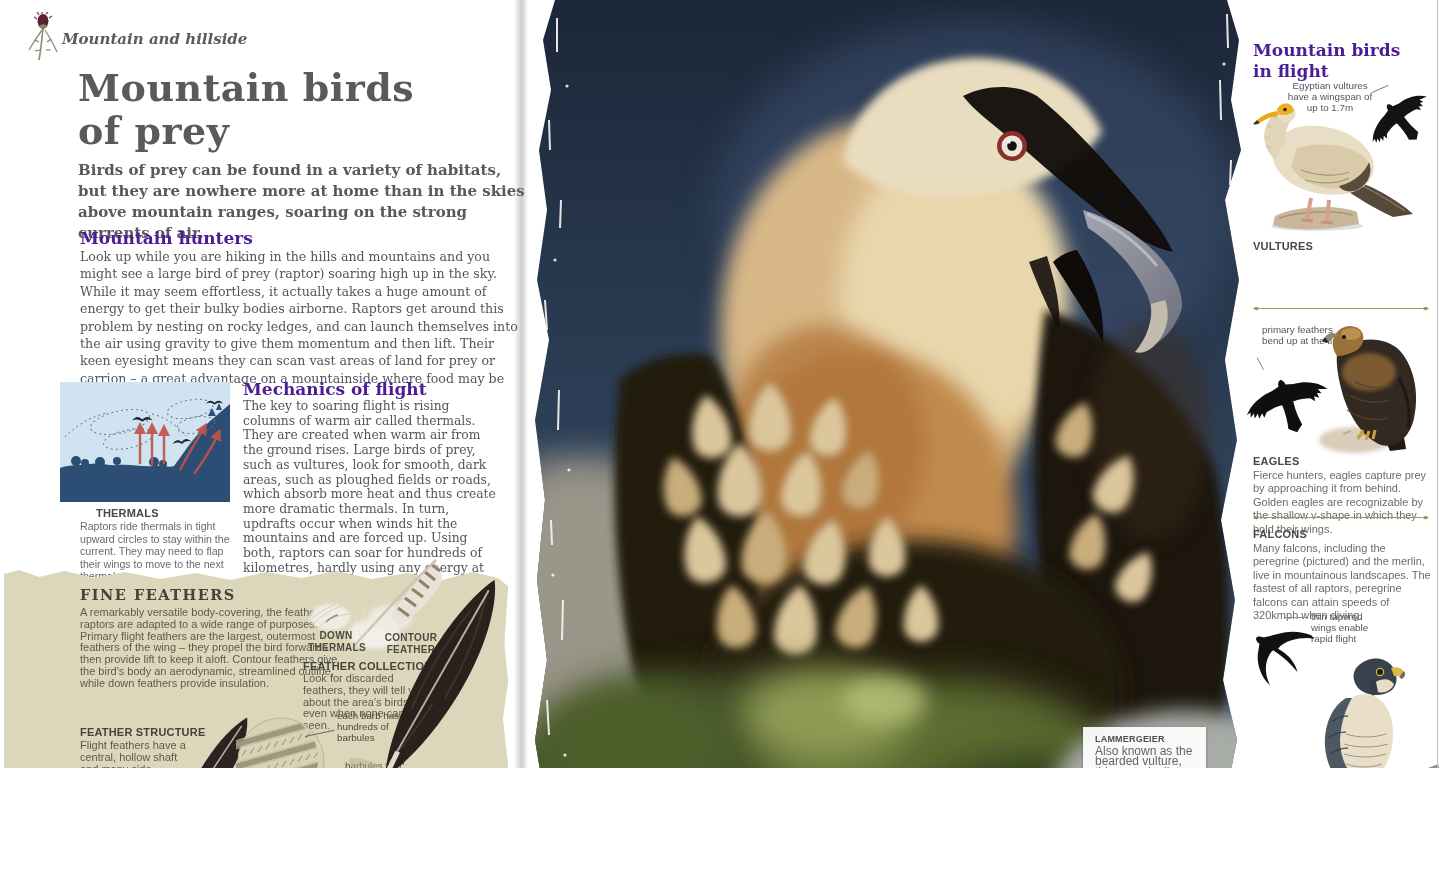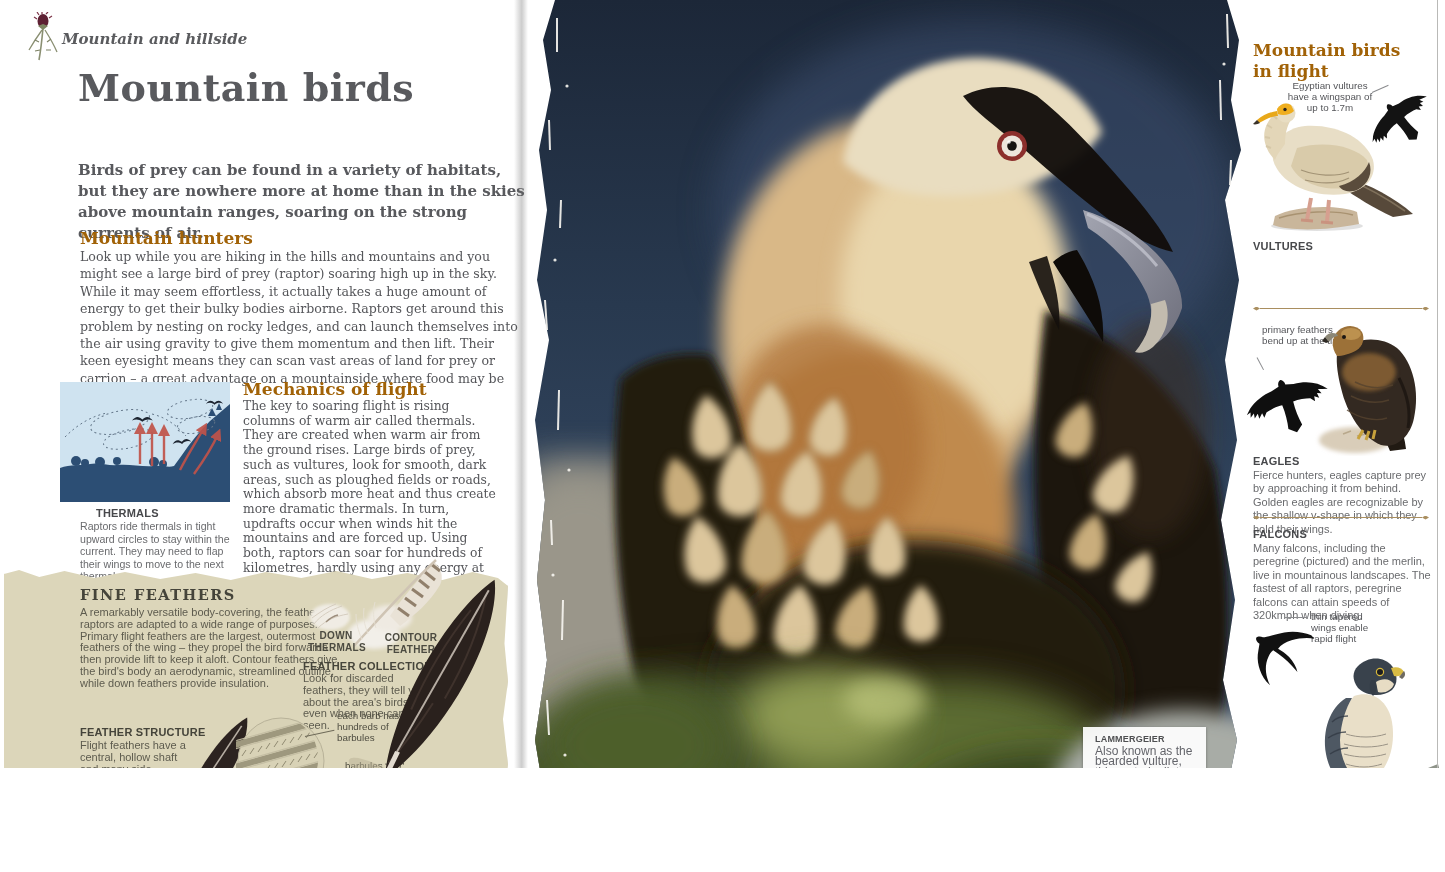--- a/index.html
+++ b/index.html
@@ -7,21 +7,21 @@
          font-family:"Liberation Sans",sans-serif;}
   .abs{position:absolute;}
 
   
   .section-tag{font-family:"DejaVu Serif",serif;font-style:italic;font-weight:bold;
                font-size:15px;color:#5a5b5e;}
   .big-title{font-family:"DejaVu Serif",serif;font-weight:bold;font-size:38px;
              line-height:43px;color:#595a5e;letter-spacing:.5px;}
   .intro{font-family:"DejaVu Serif",serif;font-weight:bold;font-size:15px;
          line-height:21px;color:#58595d;}
-  .h2{font-family:"DejaVu Serif",serif;font-weight:bold;font-size:17px;color:#a16207;}
+  .h2{font-family:"DejaVu Serif",serif;font-weight:bold;font-size:17px;color:#4c1d95;}
   .body-serif{font-family:"DejaVu Serif",serif;font-size:12.6px;line-height:17.4px;color:#55565a;}
   .body-serif.tight{line-height:14.7px;font-size:12.3px;}
   .cap-head{font-weight:bold;font-size:11px;color:#47484b;letter-spacing:.2px;}
   .cap-body{font-size:10.6px;line-height:12.6px;color:#6a6b6e;}
   .pagenum{font-family:"DejaVu Serif",serif;font-weight:bold;font-size:17px;color:#3e3e40;}
 
   
   .ff-box{background:#dcd6ba;
      clip-path:polygon(0 6px,3% 2px,7% 9px,12% 3px,18% 10px,24% 4px,31% 11px,38% 5px,45% 12px,
        52% 4px,59% 10px,66% 3px,73% 11px,80% 5px,87% 12px,93% 4px,98% 10px,100% 18px,
@@ -64,20 +64,21 @@
     <path d="M19,18 C24,26 28,33 31,40" stroke="#8a8f72" stroke-width="1.3" fill="none"></path>
     <path d="M13,30 l-4,-2 M14,38 l-5,1 M21,30 l4,-3 M20,38 l5,0" stroke="#7c8164" stroke-width="1.1"></path>
     <ellipse cx="17" cy="9" rx="5.5" ry="7" fill="#5e2134"></ellipse>
     <path d="M13,3 L11,0 M16,2 L16,-1 M20,2 L22,0 M23,6 L26,4 M11,7 L8,5" stroke="#7c3347" stroke-width="1.2"></path>
     <path d="M12,14 L17,18 L22,14 L17,12 Z" fill="#7e8663"></path>
   </svg>
   <div class="abs section-tag" style="left:62px;top:30px">Mountain and hillside</div>
 
   <div class="abs big-title" style="left:78px;top:66px;width:420px">
     <span>Mountain birds</span><br>
+    <span>of prey</span>
   </div>
 
   <div class="abs intro" style="left:78px;top:160px;width:448px">Birds of prey can be found in a variety of habitats, but they are nowhere more at home than in the skies above mountain ranges, soaring on the strong currents of air.</div>
 
   <div class="abs h2" style="left:80px;top:228px">Mountain hunters</div>
   <div class="abs body-serif" style="left:80px;top:248px;width:445px">Look up while you are hiking in the hills and mountains and you might see a large bird of prey (raptor) soaring high up in the sky. While it may seem effortless, it actually takes a huge amount of energy to get their bulky bodies airborne. Raptors get around this problem by nesting on rocky ledges, and can launch themselves into the air using gravity to give them momentum and then lift. Their keen eyesight means they can scan vast areas of land for prey or carrion – a great advantage on a mountainside where food may be scarce.</div>
 
   <svg class="abs" style="left:60px;top:382px;width:170px;height:120px" viewBox="0 0 170 120">
     <defs>
       <marker id="arr" viewBox="0 0 8 8" refX="4" refY="4" markerWidth="5" markerHeight="5" orient="auto">

